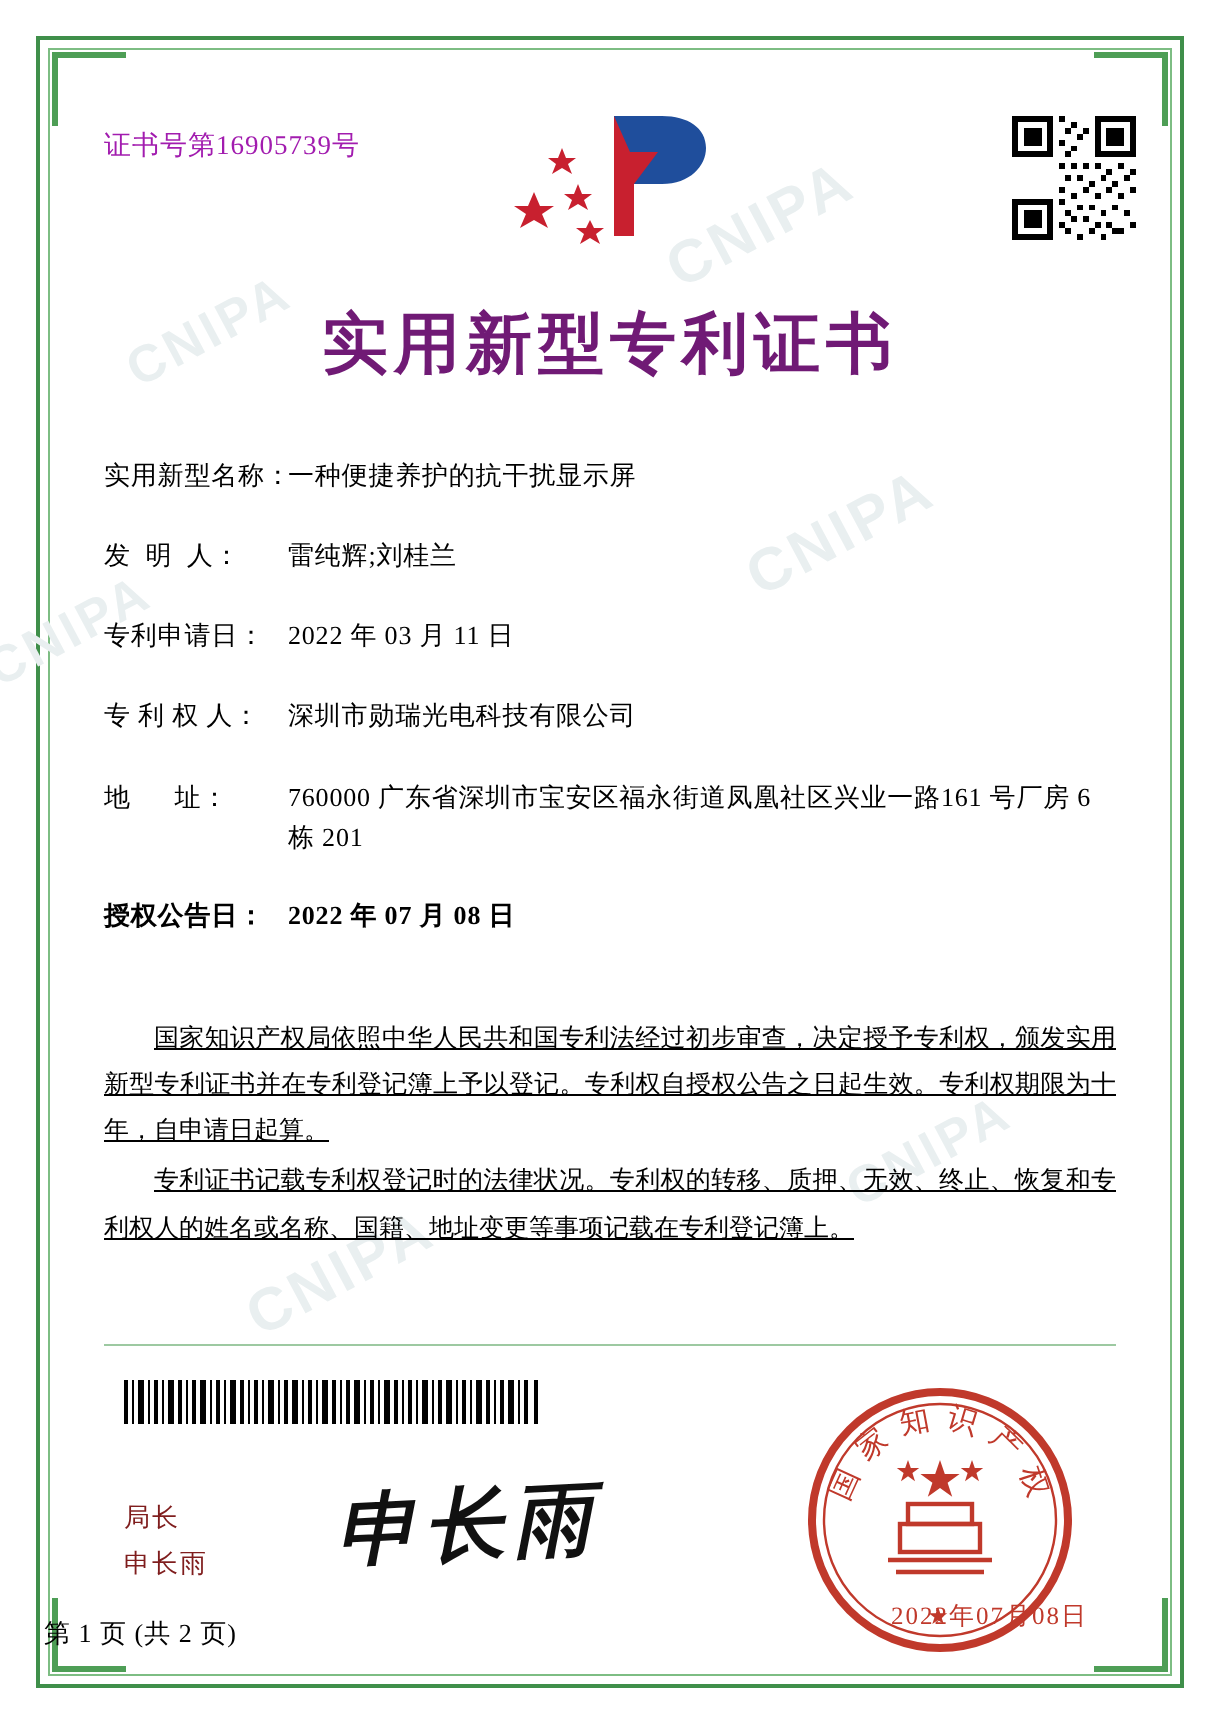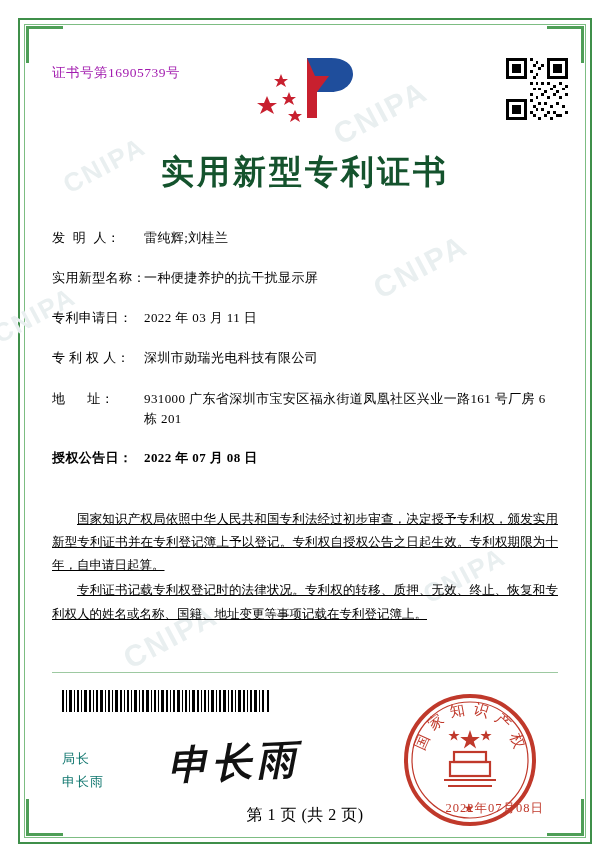--- a/index.html
+++ b/index.html
@@ -100,21 +100,21 @@
 
   .title {
     position: absolute;
     left: 0;
     right: 0;
     top: 150px;
     text-align: center;
     font-size: 33px;
     font-weight: bold;
     letter-spacing: 3px;
-    color: #14532d;
+    color: #701a75;
     font-family: "Liberation Serif", serif;
   }
 
   .fields {
     position: absolute;
     left: 52px;
     top: 228px;
     right: 52px;
     font-size: 13px;
     color: #000;
@@ -179,21 +179,21 @@
     height: 22px;
     width: 210px;
   }
 
   .director {
     position: absolute;
     left: 62px;
     top: 748px;
     font-size: 13px;
     line-height: 1.75;
-    color: #0f766e;
+    color: #7f1d1d;
     letter-spacing: 1px;
   }
 
   .signature {
     position: absolute;
     left: 168px;
     top: 735px;
     font-size: 40px;
     color: #111;
     font-family: "Liberation Serif", serif;
@@ -218,24 +218,25 @@
     color: #c0392b;
     letter-spacing: 1px;
     font-family: Liberation Serif, serif;
   }
 
   .footer {
     position: absolute;
     left: 0;
     right: 0;
     bottom: 36px;
-    text-align: center;
-    font-size: 16px;
+    text-align: left;
+    font-size: 13px;
     color: #000;
     letter-spacing: 0.5px;
+    padding-left: 22px;
   }
 </style>
 </head>
 <body>
 
 <div class="page">
 
   <div class="border-outer"></div>
   <div class="border-inner"></div>
   <div class="corner tl"></div>
@@ -333,38 +334,38 @@
         <polygon points="44,40 46,45 51,45 47,48 49,53 44,50 39,53 41,48 37,45 42,45"></polygon>
         <polygon points="50,58 52,62 57,62 53,65 55,70 50,67 45,70 47,65 43,62 48,62"></polygon>
       </g>
     </svg>
   </div>
 
   <div class="title">实用新型专利证书</div>
 
   <div class="fields">
     <div class="field-row">
+      <span class="field-label">实用新型名称：</span>
+      <span class="field-value">一种便捷养护的抗干扰显示屏</span>
+    </div>
+    <div class="field-row">
       <span class="field-label">发  明  人：</span>
       <span class="field-value">雷纯辉;刘桂兰</span>
-    </div>
-    <div class="field-row">
-      <span class="field-label">实用新型名称：</span>
-      <span class="field-value">一种便捷养护的抗干扰显示屏</span>
     </div>
     <div class="field-row">
       <span class="field-label">专利申请日：</span>
       <span class="field-value">2022 年 03 月 11 日</span>
     </div>
     <div class="field-row">
       <span class="field-label">专 利 权 人：</span>
       <span class="field-value">深圳市勋瑞光电科技有限公司</span>
     </div>
     <div class="field-row">
       <span class="field-label">地      址：</span>
-      <span class="field-value">931000 广东省深圳市宝安区福永街道凤凰社区兴业一路161 号厂房 6 栋 201</span>
+      <span class="field-value">760000 广东省深圳市宝安区福永街道凤凰社区兴业一路161 号厂房 6 栋 201</span>
     </div>
     <div class="row-inline">
       <div class="half">
         <span class="field-label">授权公告日：</span>
         <span class="field-value">2022 年 07 月 08 日</span>
       </div>
     </div>
   </div>
 
   <div class="paras">

